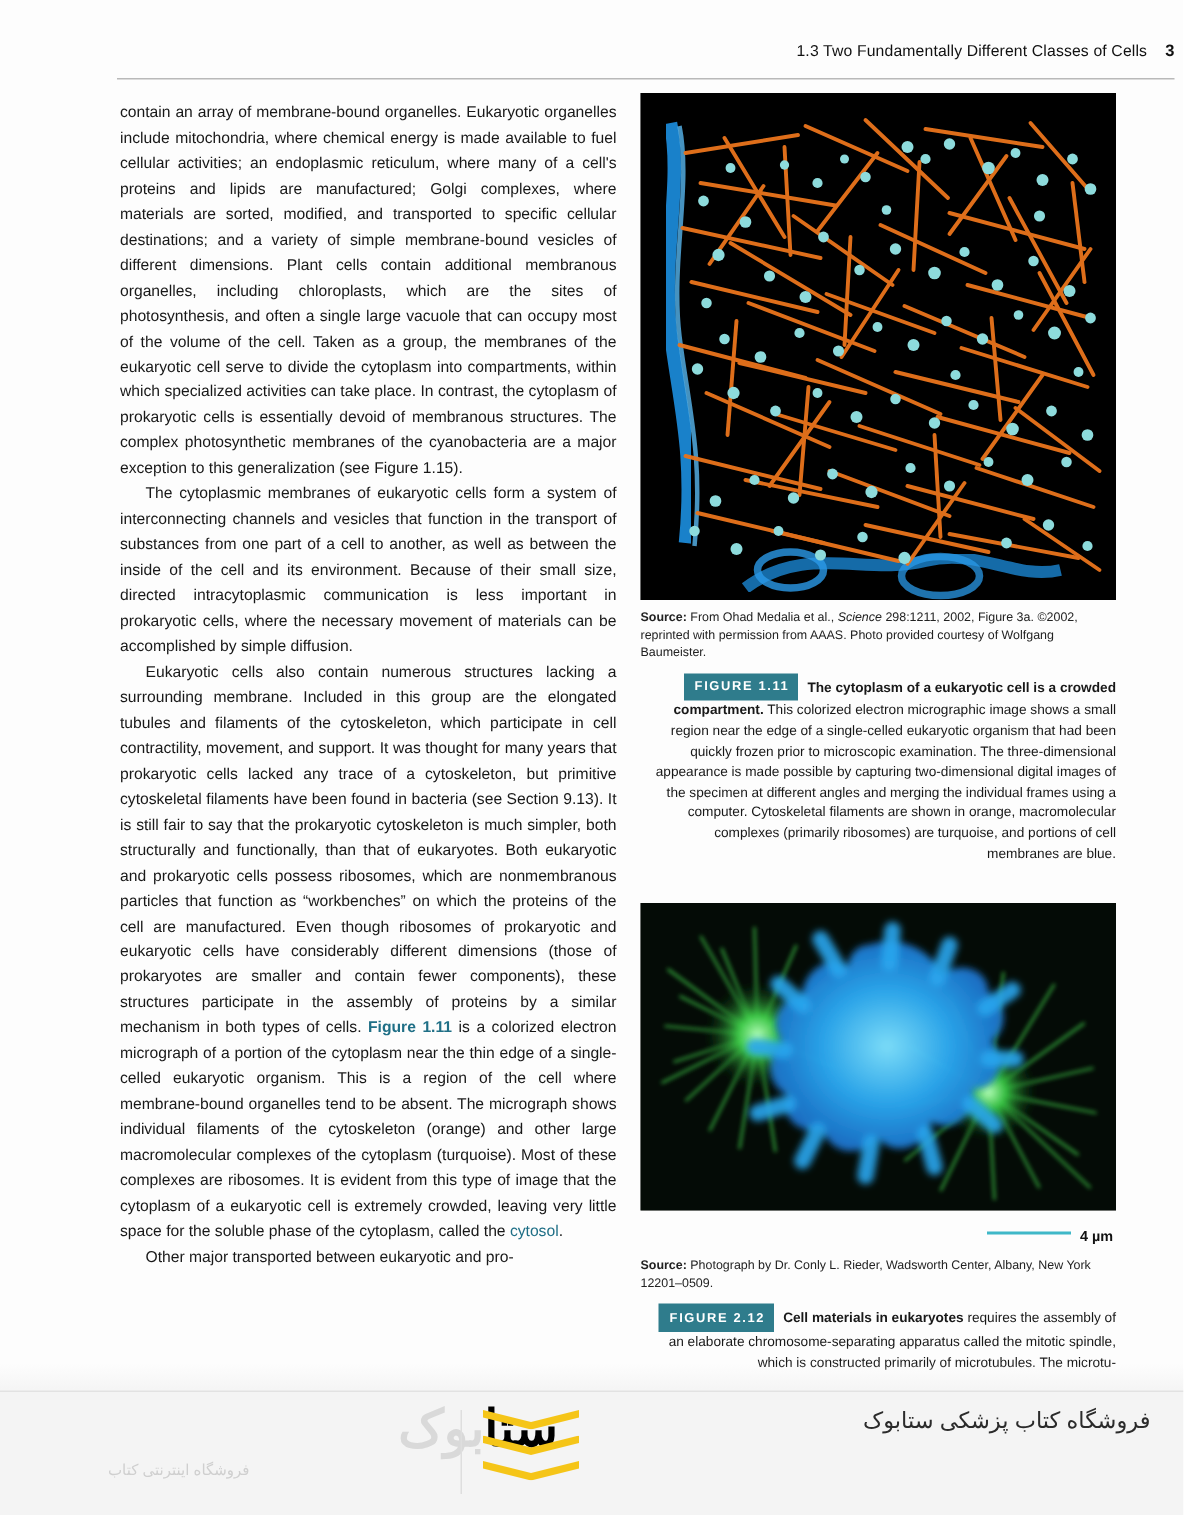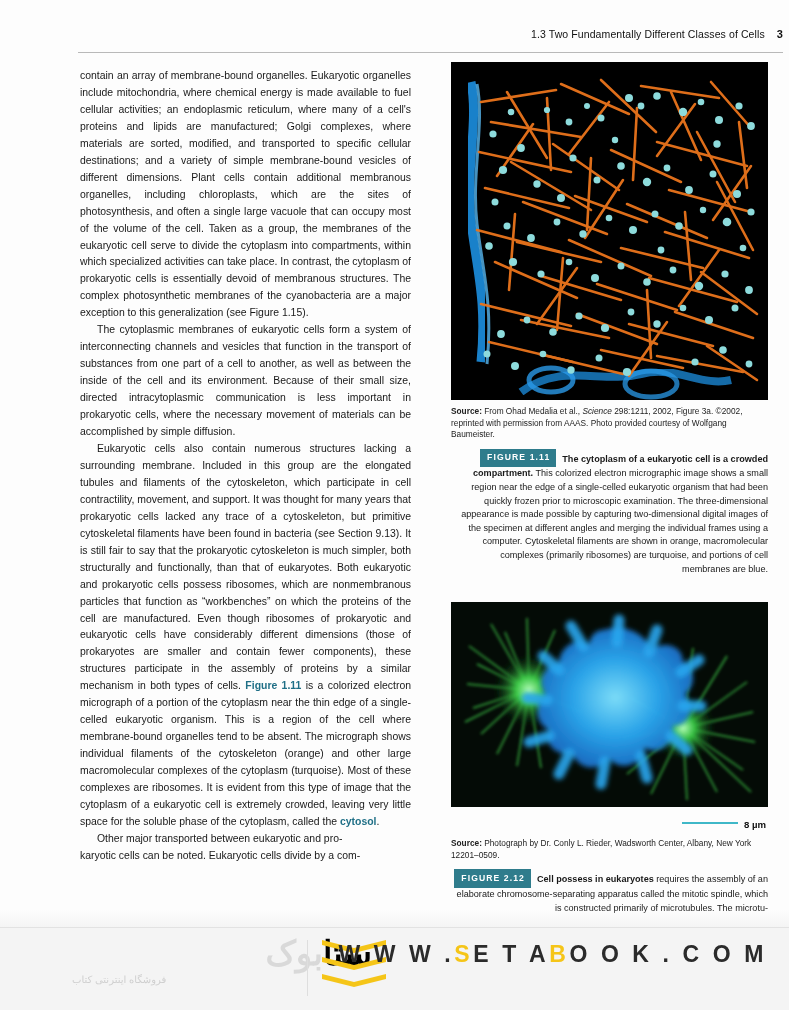--- a/index.html
+++ b/index.html
@@ -49,31 +49,31 @@
     width: 331px;
     font-size: 10.45px;
     line-height: 16.95px;
     text-align: justify;
     text-justify: inter-word;
     color: #181818;
     hyphens: none;
   }
   #col-left p { margin: 0; }
   #col-left p + p { text-indent: 17px; }
-  .term { color: #1f6f86; font-weight: bold; }
+  .term { color: #1f6f86; font-weight: normal; }
   .figref { color: #1f6f86; font-weight: bold; }
 
   #col-right {
     position: absolute;
     left: 427px; top: 62px;
     width: 317px;
   }
 
   
-  .figure-block { width: 317px; margin-left: 24px; }
+  .figure-block { width: 317px; }
 
   .micrograph {
     width: 317px; height: 338px;
     background: #000;
     position: relative;
     overflow: hidden;
   }
   .micro2 {
     width: 317px; height: 205px;
     background: #050a06;
@@ -195,21 +195,20 @@
     <span class="sec-title">Two Fundamentally Different Classes of Cells</span>
     <span class="pageno">3</span>
   </div>
   <div id="head-rule"></div>
 
   <div id="col-left">
     <p>contain an array of membrane-bound organelles. Eukaryotic organelles include mitochondria, where chemical energy is made available to fuel cellular activities; an endoplasmic reticulum, where many of a cell's proteins and lipids are manufactured; Golgi complexes, where materials are sorted, modified, and transported to specific cellular destinations; and a variety of simple membrane-bound vesicles of different dimensions. Plant cells contain additional membranous organelles, including chloroplasts, which are the sites of photosynthesis, and often a single large vacuole that can occupy most of the volume of the cell. Taken as a group, the membranes of the eukaryotic cell serve to divide the cytoplasm into compartments, within which specialized activities can take place. In contrast, the cytoplasm of prokaryotic cells is essentially devoid of membranous structures. The complex photosynthetic membranes of the cyanobacteria are a major exception to this generalization (see Figure 1.15).</p>
     <p>The cytoplasmic membranes of eukaryotic cells form a system of interconnecting channels and vesicles that function in the transport of substances from one part of a cell to another, as well as between the inside of the cell and its environment. Because of their small size, directed intracytoplasmic communication is less important in prokaryotic cells, where the necessary movement of materials can be accomplished by simple diffusion.</p>
     <p><span>Eukaryotic cells also contain numerous structures lacking a surrounding membrane. Included in this group are the elongated tubules and filaments of the cytoskeleton, which participate in cell contractility, movement, and support. It was thought for many years that prokaryotic cells lacked any trace of a cytoskeleton, but primitive cytoskeletal filaments have been found in bacteria (see Section 9.13). It is still fair to say that the prokaryotic cytoskeleton is much simpler, both structurally and functionally, than that of eukaryotes. Both eukaryotic and prokaryotic cells possess ribosomes, which are nonmembranous particles that function as “workbenches” on which the proteins of the cell are manufactured. Even though ribosomes of prokaryotic and eukaryotic cells have considerably different dimensions (those of prokaryotes are smaller and contain fewer components), these structures participate in the assembly of proteins by a similar mechanism in both types of cells. </span><span class="figref">Figure 1.11</span><span> is a colorized electron micrograph of a portion of the cytoplasm near the thin edge of a single-celled eukaryotic organism. This is a region of the cell where membrane-bound organelles tend to be absent. The micrograph shows individual filaments of the cytoskeleton (orange) and other large macromolecular complexes of the cytoplasm (turquoise). Most of these complexes are ribosomes. It is evident from this type of image that the cytoplasm of a eukaryotic cell is extremely crowded, leaving very little space for the soluble phase of the cytoplasm, called the </span><span class="term">cytosol</span><span>.</span></p>
     <p>Other major transported between eukaryotic and pro-</p>
-    <p style="text-indent:0">karyotic cells can be noted. Eukaryotic cells divide by a com-</p>
   </div>
 
   <div id="col-right">
 
     <div class="figure-block">
       <div class="micrograph">
         <svg width="317" height="338" viewBox="0 0 317 338">
           <rect width="317" height="338" fill="#000"></rect>
           <defs>
             <filter id="blr">
@@ -443,41 +442,41 @@
                      C84 122, 82 102, 96 94 C84 82, 92 62, 108 62
                      C108 46, 124 34, 138 42 C140 32, 146 28, 152 28 Z" fill="url(#chromo)" opacity=".97"></path>
             <path d="M120 24 L132 44 M168 18 L166 40 M206 28 L198 50
                      M248 58 L230 70 M250 104 L232 104 M236 148 L220 134
                      M196 176 L190 154 M150 182 L154 160 M108 172 L118 152
                      M78 140 L98 134 M76 96 L96 98 M92 54 L108 68" stroke="#2aa7ef" stroke-width="11" stroke-linecap="round" opacity=".9"></path>
           </g>
         </svg>
       </div>
       <div class="scalebar-wrap">
-        <span class="scalebar-line"></span><span class="scalebar-label">8 µm</span>
+        <span class="scalebar-line"></span><span class="scalebar-label">4 µm</span>
       </div>
       <div class="src">
         <b>Source:</b><span> Photograph by Dr. Conly L. Rieder, Wadsworth Center, Albany, New York 12201–0509.</span>
       </div>
       <div class="figcap">
-        <span class="fig-badge">FIGURE 2.12</span><b>Cell possess in eukaryotes</b><span>  requires the assembly of an elaborate chromosome-separating apparatus called the mitotic spindle, which is constructed primarily of microtubules. The microtu-</span>
+        <span class="fig-badge">FIGURE 2.12</span><b>Cell materials in eukaryotes</b><span>  requires the assembly of an elaborate chromosome-separating apparatus called the mitotic spindle, which is constructed primarily of microtubules. The microtu-</span>
       </div>
     </div>
   </div>
 
   <div id="wm-fade"></div>
   <div id="watermark">
     <div id="wm-logo">
       <div class="logo-word"><span class="gold">ستا</span><span>بوک</span></div>
       <div class="logo-sub">فروشگاه اینترنتی کتاب</div>
     </div>
     <div id="wm-divider"></div>
     <div id="wm-chevrons">
       <div class="chev" style="top:0"></div>
       <div class="chev" style="top:17px"></div>
       <div class="chev" style="top:34px"></div>
     </div>
     <div id="wm-right">
-      <div id="wm-url"><span>W W W .</span><span class="gold">S</span><span>E T A</span><span class="gold">B</span><span>O O K . C O M</span></div>
+      <div id="wm-fa">فروشگاه کتاب پزشکی ستابوک</div>
     </div>
   </div>
 
 </div>
 
 </body></html>

